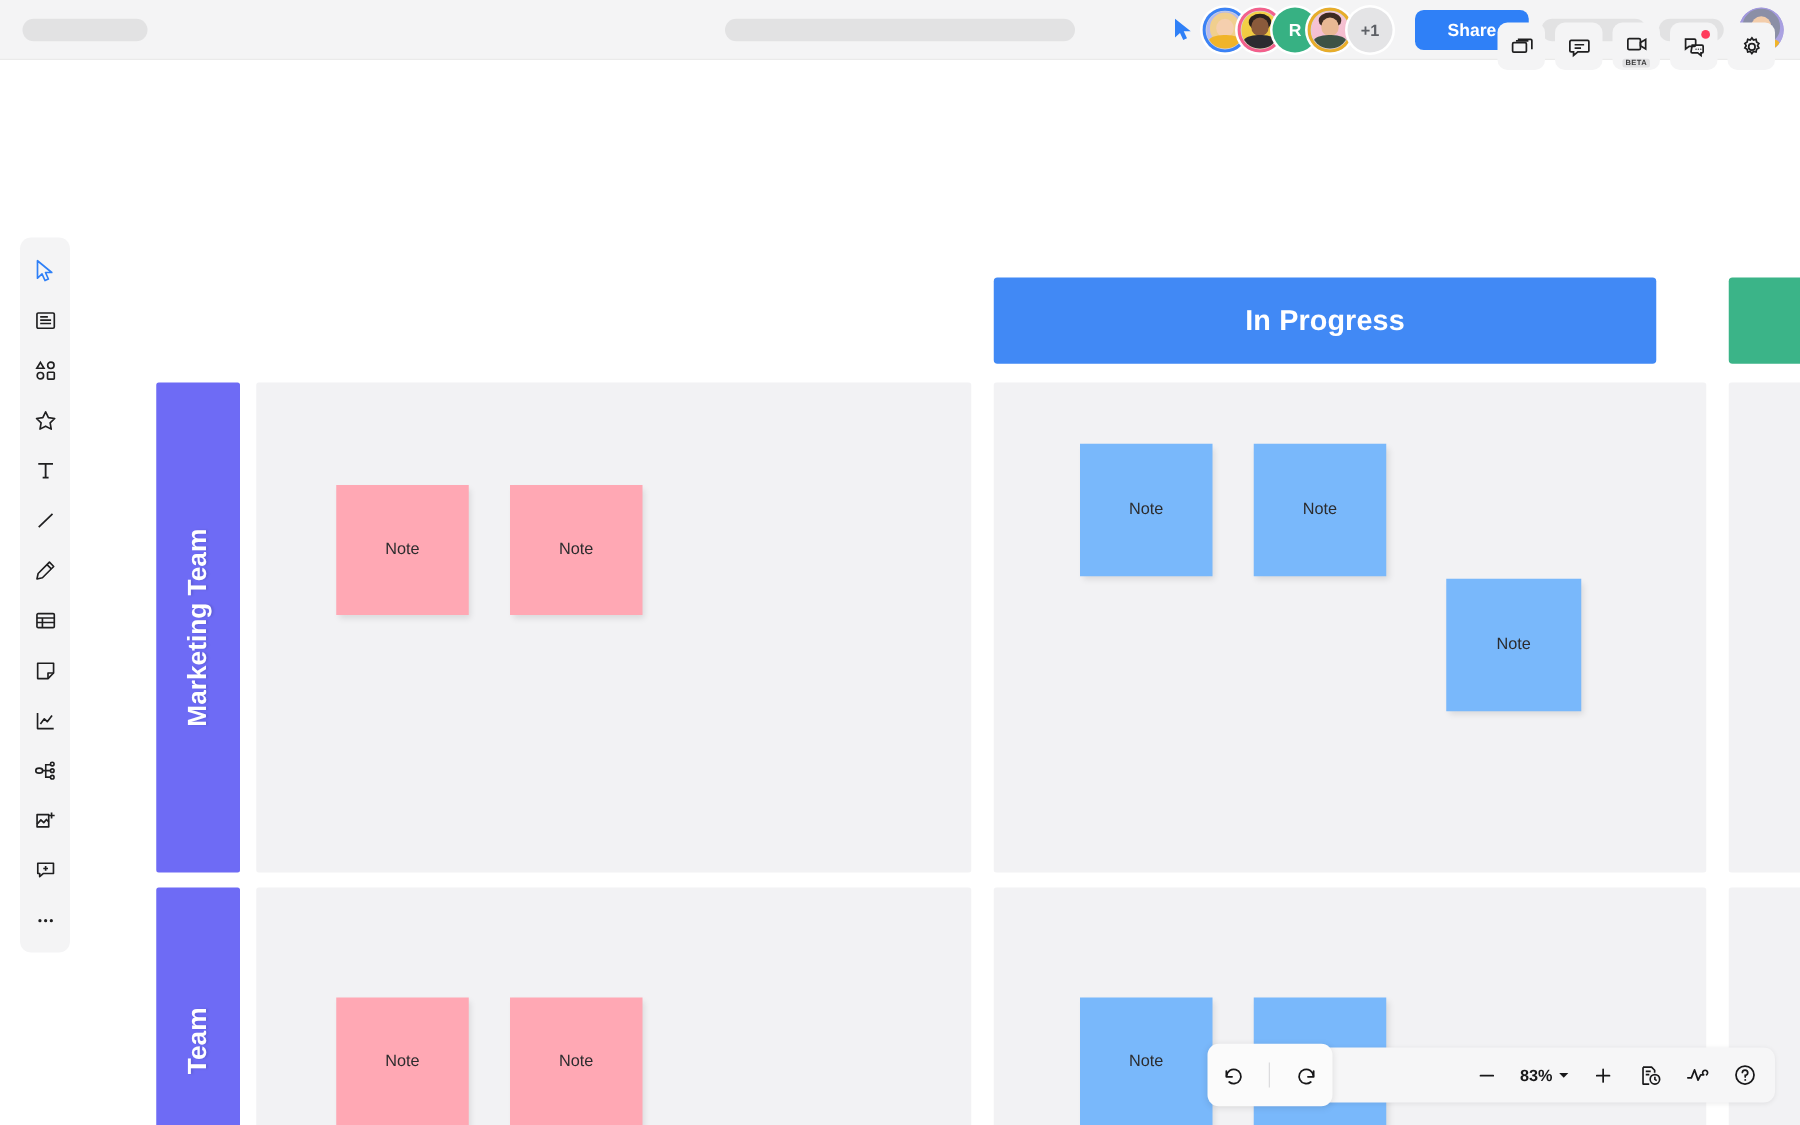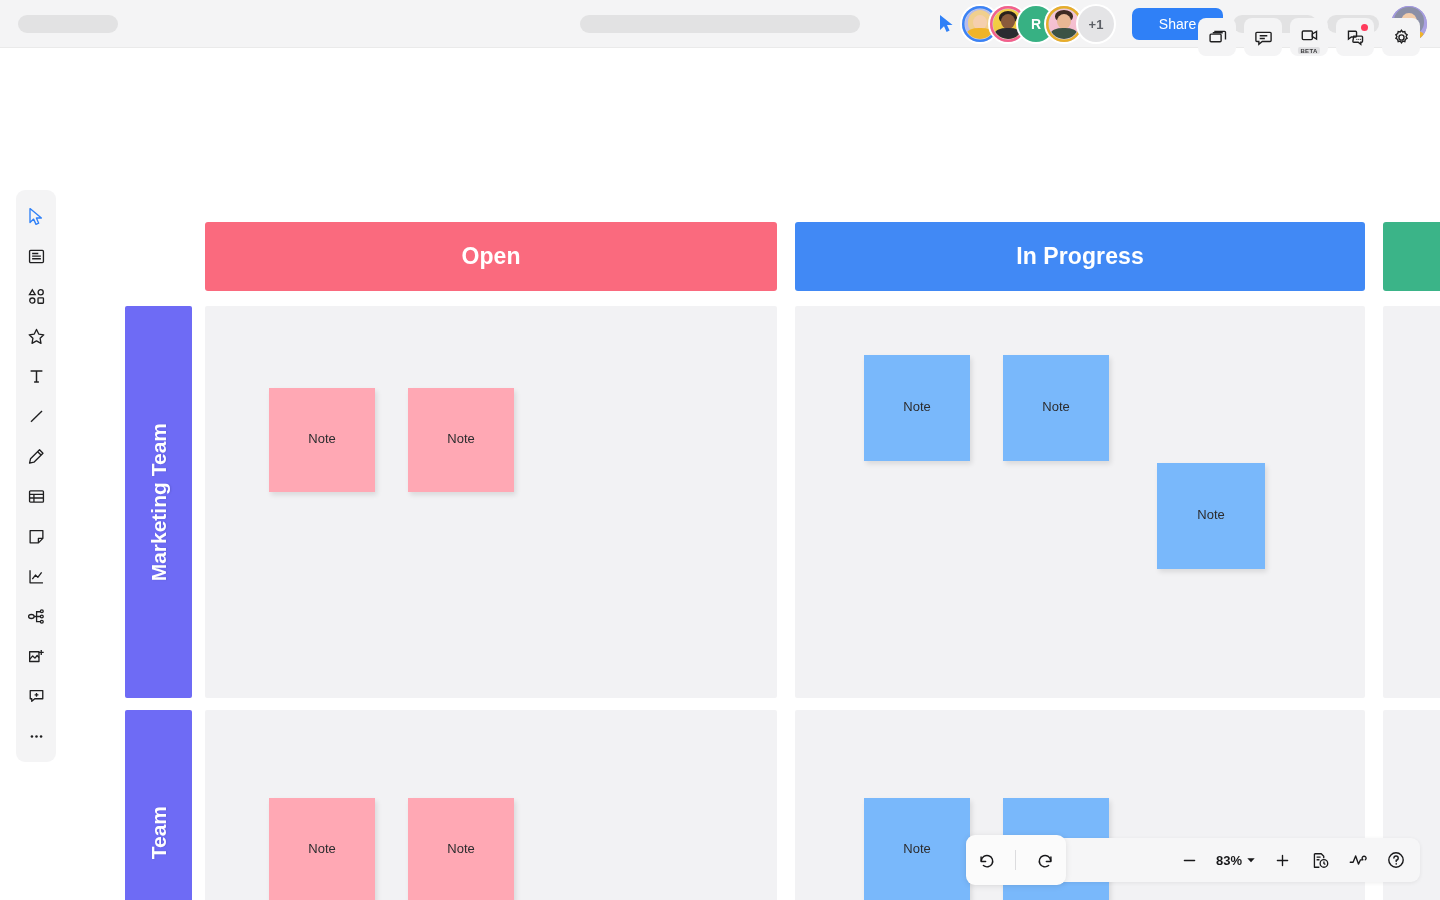--- a/index.html
+++ b/index.html
@@ -90,21 +90,21 @@
 
   .share-btn {
     position: absolute;
     left: 1132px; top: 8px;
     width: 91px; height: 32px;
     background: #2f80f7;
     border: none;
     border-radius: 7px;
     color: #fff;
     font-size: 14px;
-    font-weight: 400;
+    font-weight: 700;
     font-family: "Liberation Sans", sans-serif;
     cursor: pointer;
   }
 
   .avatar-me {
     position: absolute;
     left: 1391px; top: 6px;
     width: 36px; height: 36px;
     border-radius: 50%;
     overflow: hidden;
@@ -342,24 +342,21 @@
         <div class="av-bg" style="background:linear-gradient(160deg,#9f96dd,#b0a7e4)"></div>
         <div class="av-hair" style="left:3px;top:1px;width:30px;height:28px;background:#8b8fa6"></div>
         <div class="av-skin" style="left:10px;top:7px;width:16px;height:17px;background:#f3cdab"></div>
         <div class="av-body" style="width:30px;height:12px;background:#f0b429"></div>
       </div>
     </div>
   </div>
 
   <div class="canvas">
 
-    <div class="col-header" style="left:205px; top:174px; width:572px; background:#fa6a7e">
-      <span>Open</span>
-    </div>
-    <div class="col-header" style="left:795px; top:174px; width:570px; background:#4189f5">
+    <div class="col-header" style="left:795px; top:174px; width:530px; background:#4189f5">
       <span>In Progress</span>
     </div>
     <div class="col-header" style="left:1383px; top:174px; width:572px; background:#3bb488">
       
     </div>
 
     <div class="col-body" style="left:205px; top:258px; width:572px; height:392px"></div>
     <div class="col-body" style="left:795px; top:258px; width:570px; height:392px"></div>
     <div class="col-body" style="left:1383px; top:258px; width:572px; height:392px"></div>
 

